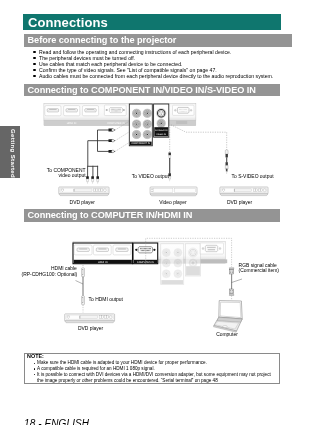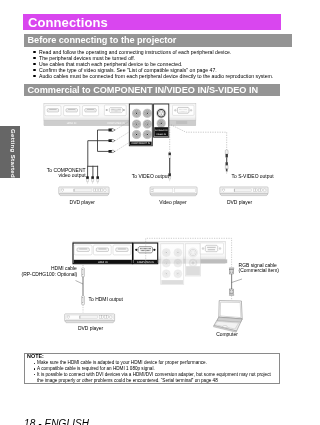--- a/index.html
+++ b/index.html
@@ -2,21 +2,21 @@
 <html><head>
 <meta charset="utf-8">
 <title>Connections</title>
 <style>
 html,body{margin:0;padding:0;background:#fff;}
 body{width:300px;height:425px;font-family:"Liberation Sans",sans-serif;overflow:hidden;}
 svg{shape-rendering:geometricPrecision;}
 svg text{-webkit-font-smoothing:antialiased;text-rendering:geometricPrecision;paint-order:stroke;}
 *{-webkit-font-smoothing:antialiased;}
 .page{position:relative;width:300px;height:425px;background:#fff;}
-.title-bar{position:absolute;left:23px;top:14px;width:258px;height:16px;background:#d946ef;}
+.title-bar{position:absolute;left:23px;top:14px;width:258px;height:16px;background:#0f766e;}
 .title-bar span{position:absolute;left:5px;top:1px;color:#fff;font-size:13px;font-weight:bold;letter-spacing:0.1px;line-height:15px;}
 .sec-bar{position:absolute;background:#949494;}
 .sec-bar span{position:absolute;left:4px;color:#fff;font-weight:bold;letter-spacing:-0.05px;}
 .side-tab{position:absolute;left:0;top:126px;width:20.2px;height:51.6px;background:#666;}
 .side-tab span{position:absolute;color:#fff;font-size:6.0px;font-weight:bold;white-space:nowrap;transform:rotate(90deg);transform-origin:left top;left:16.2px;top:3.2px;letter-spacing:0.38px;line-height:6px;}
 .bullets{position:absolute;left:33px;top:49.2px;width:256px;}
 .bl{position:relative;font-size:5.15px;line-height:6.0px;color:#000;padding-left:6.0px;white-space:nowrap;}
 .bl:before{content:"";position:absolute;left:0.4px;top:2.0px;width:2.2px;height:2.2px;border-radius:50%;background:#000;}
 .note-box{position:absolute;left:23.9px;top:352.6px;width:256.1px;height:31.8px;border:0.7px solid #8a8a8a;background:#fff;box-sizing:border-box;}
 .note-title{position:absolute;left:2.2px;top:0.4px;font-size:5.4px;font-weight:bold;line-height:5.8px;}
@@ -46,23 +46,26 @@
     <div class="bl">Use cables that match each peripheral device to be connected.</div>
     <div class="bl">Confirm the type of video signals. See "List of compatible signals" on page 47.</div>
     <div class="bl">Audio cables must be connected from each peripheral device directly to the audio reproduction system.</div>
   </div>
 
   <div class="side-tab">
     <span>Getting Started</span>
   </div>
 
   <div class="sec-bar" style="left:23.5px;top:83.6px;width:256.5px;height:12.4px;">
-    <span style="font-size:9.2px;top:1.1px;">Commercial to COMPONENT IN/VIDEO IN/S-VIDEO IN</span>
-  </div>
-
+    <span style="font-size:9.2px;top:1.1px;">Connecting to COMPONENT IN/VIDEO IN/S-VIDEO IN</span>
+  </div>
+
+  <div class="sec-bar" style="left:23.5px;top:209.3px;width:256.5px;height:12.4px;">
+    <span style="font-size:9.2px;top:1.1px;">Connecting to COMPUTER IN/HDMI IN</span>
+  </div>
 
   <div class="note-box">
     <div class="note-title">NOTE:</div>
     <div class="note-list">
       <div class="ni">Make sure the HDMI cable is adapted to your HDMI device for proper performance.</div>
       <div class="ni">A compatible cable is required for an HDMI 1 080p signal.</div>
       <div class="ni">It is possible to connect with DVI devices via a HDMI/DVI conversion adapter, but some equipment may not project the image properly or other problems could be encountered. “Serial terminal” on page 48</div>
     </div>
   </div>
 

